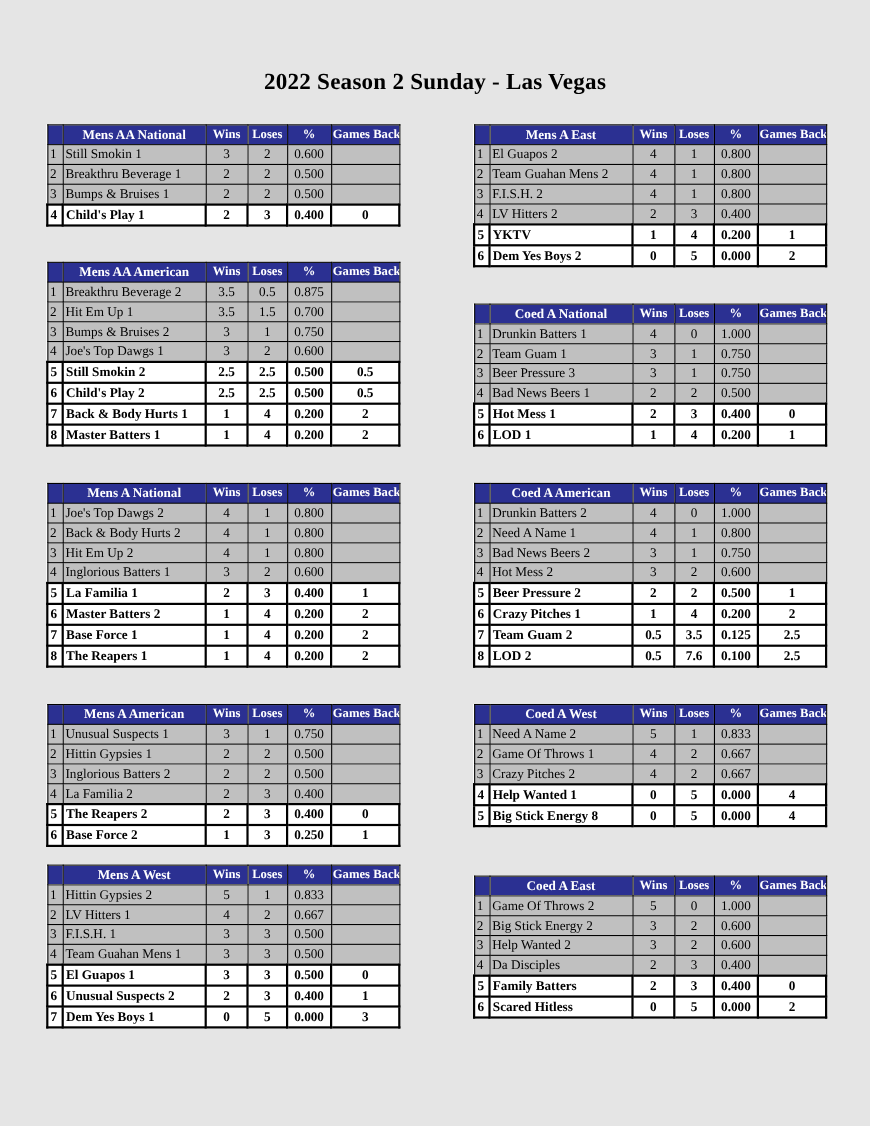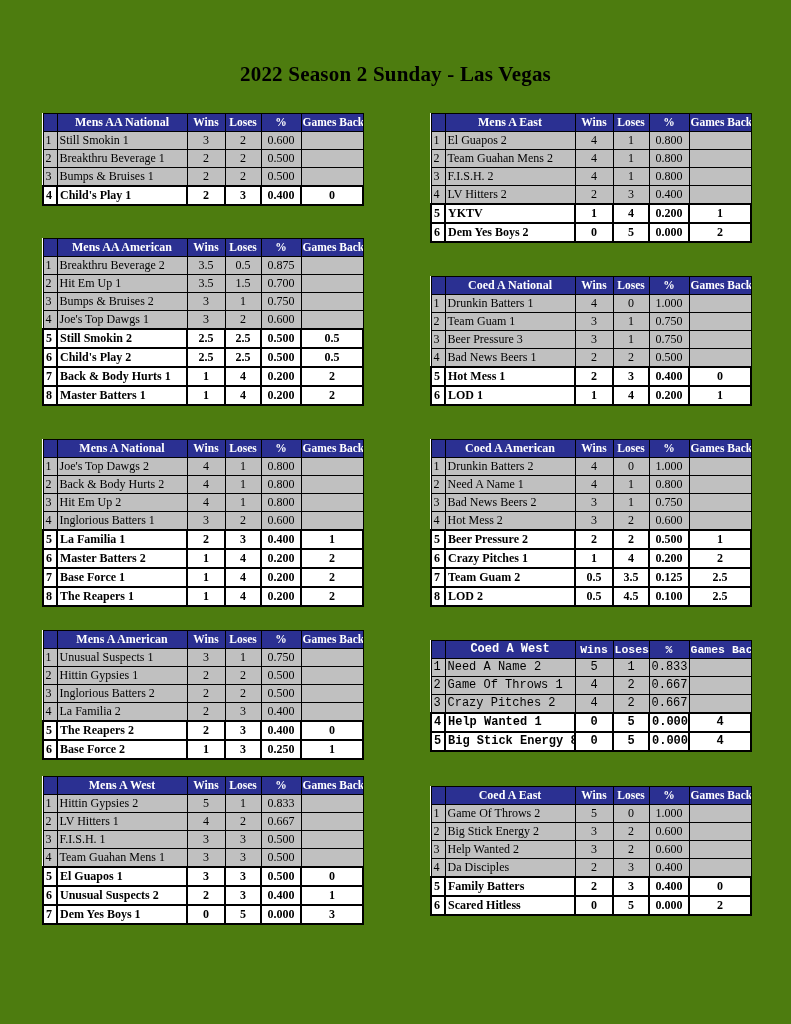--- a/index.html
+++ b/index.html
@@ -4,21 +4,21 @@
 <style>
   html, body {
     margin: 0;
     padding: 0;
     background: #ffffff;
   }
   .page {
     position: relative;
     width: 791px;
     height: 1024px;
-    background: #4d7c0f;
+    background: #e5e5e5;
     font-family: "Liberation Serif", serif;
     color: #000000;
     overflow: hidden;
   }
   .title {
     position: absolute;
     top: 62px;
     left: 0;
     width: 100%;
     text-align: center;
@@ -208,21 +208,21 @@
           <tr class="boldrow">
             <td class="rank">8</td>
             <td class="team">Master Batters 1</td>
             <td class="num">1</td>
             <td class="num">4</td>
             <td class="num">0.200</td>
             <td class="num">2</td>
           </tr>
         </tbody>
       </table>
-      <table class="standings" style="margin-bottom: 23px;">
+      <table class="standings" style="margin-bottom: 33px;">
         <colgroup>
           <col style="width: 14px;">
           <col style="width: 130px;">
           <col style="width: 38px;">
           <col style="width: 36px;">
           <col style="width: 40px;">
           <col style="width: 62px;">
         </colgroup>
         <thead>
           <tr>
@@ -664,27 +664,27 @@
             <td class="team">Team Guam 2</td>
             <td class="num">0.5</td>
             <td class="num">3.5</td>
             <td class="num">0.125</td>
             <td class="num">2.5</td>
           </tr>
           <tr class="boldrow">
             <td class="rank">8</td>
             <td class="team">LOD 2</td>
             <td class="num">0.5</td>
-            <td class="num">4.5</td>
+            <td class="num">7.6</td>
             <td class="num">0.100</td>
             <td class="num">2.5</td>
           </tr>
         </tbody>
       </table>
-      <table class="standings" style="margin-bottom: 34px; font-family: Liberation Mono, monospace;">
+      <table class="standings" style="margin-bottom: 44px;">
         <colgroup>
           <col style="width: 14px;">
           <col style="width: 130px;">
           <col style="width: 38px;">
           <col style="width: 36px;">
           <col style="width: 40px;">
           <col style="width: 62px;">
         </colgroup>
         <thead>
           <tr>

